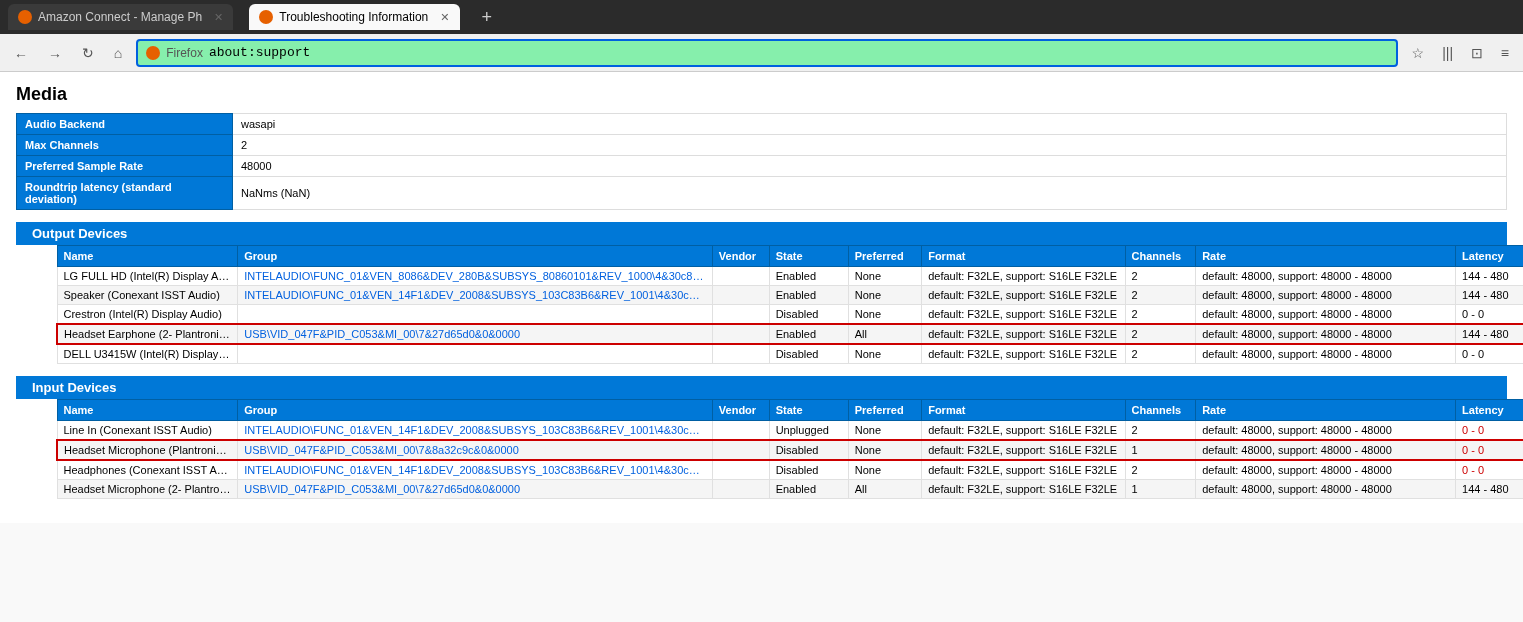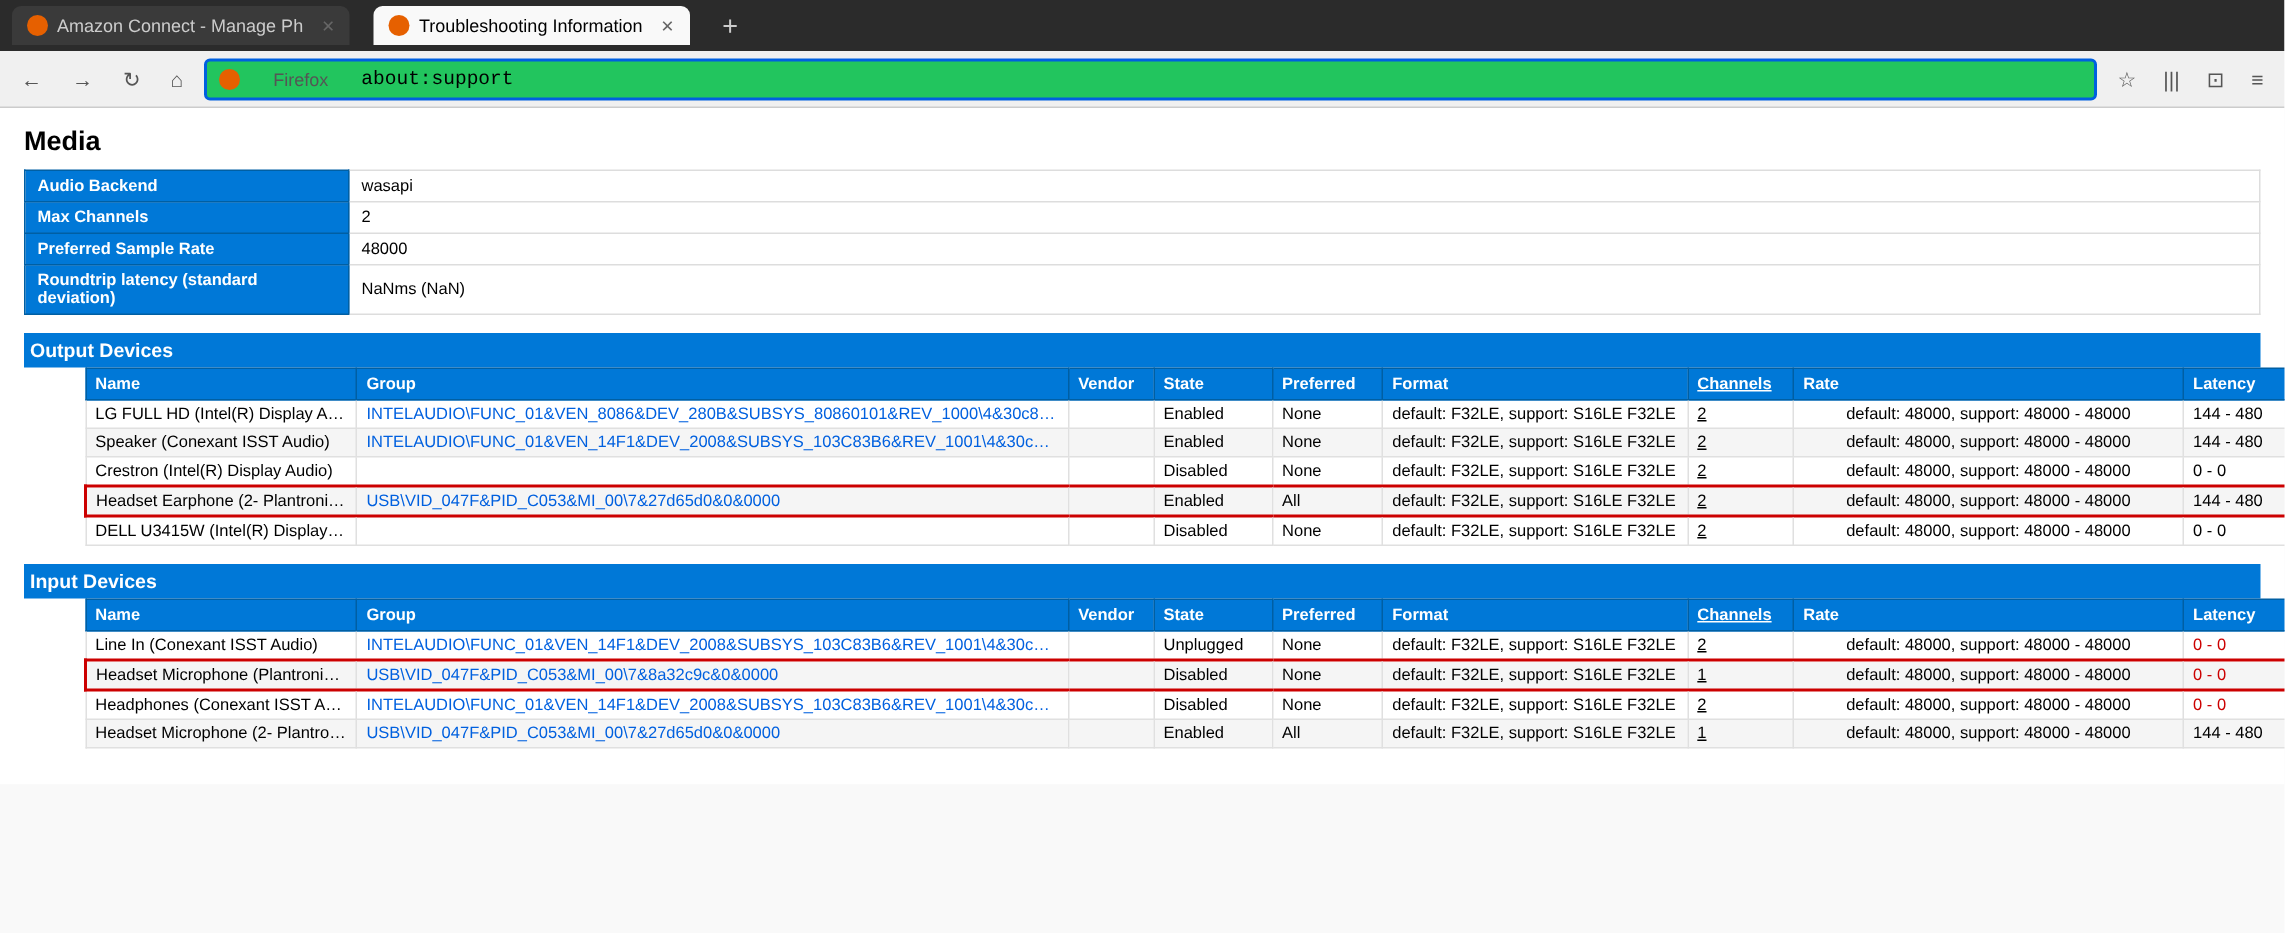--- a/index.html
+++ b/index.html
@@ -69,26 +69,26 @@
       font-size: 14px;
       color: #555;
       padding: 4px 6px;
       border-radius: 4px;
     }
 
     .address-bar-container {
       flex: 1;
       display: flex;
       align-items: center;
-      background: #22c55e;
+      background: #86efac;
       border: 2px solid #0060df;
       border-radius: 4px;
       height: 28px;
       padding: 0 8px;
-      gap: 22px;
+      gap: 6px;
     }
     .address-bar-icon {
       width: 14px;
       height: 14px;
       border-radius: 50%;
       background: #e66000;
       flex-shrink: 0;
     }
     .address-bar-label {
       font-size: 12px;
@@ -179,43 +179,43 @@
     }
     .devices-table tbody td.link-text {
       color: #0060df;
     }
 
     .subsection-header {
       background: #0078d7;
       color: #fff;
       font-weight: bold;
       font-size: 13px;
-      padding: 4px 4px;
+      padding: 4px 16px;
       margin-bottom: 0;
     }
 
     .highlighted-row td {
       border-top: 2px solid #cc0000 !important;
       border-bottom: 2px solid #cc0000 !important;
     }
     .highlighted-row td:first-child {
       border-left: 2px solid #cc0000 !important;
     }
     .highlighted-row td:last-child {
       border-right: 2px solid #cc0000 !important;
     }
 
     .col-name { width: 160px; }
     .col-group { width: 420px; }
     .col-vendor { width: 50px; }
     .col-state { width: 70px; }
     .col-preferred { width: 65px; }
     .col-format { width: 180px; }
-    .col-channels { width: 55px; text-decoration: underline; }
-    .col-rate { width: 230px; text-align: center; }
+    .col-channels { width: 55px; }
+    .col-rate { width: 230px; }
     .col-latency { width: 80px; }
   </style>
 </head>
 <body>
 
 <div class="browser-titlebar">
   <div class="browser-tab">
     <div class="tab-icon"></div>
     <span>Amazon Connect - Manage Ph</span>
     <span class="tab-close">✕</span>

